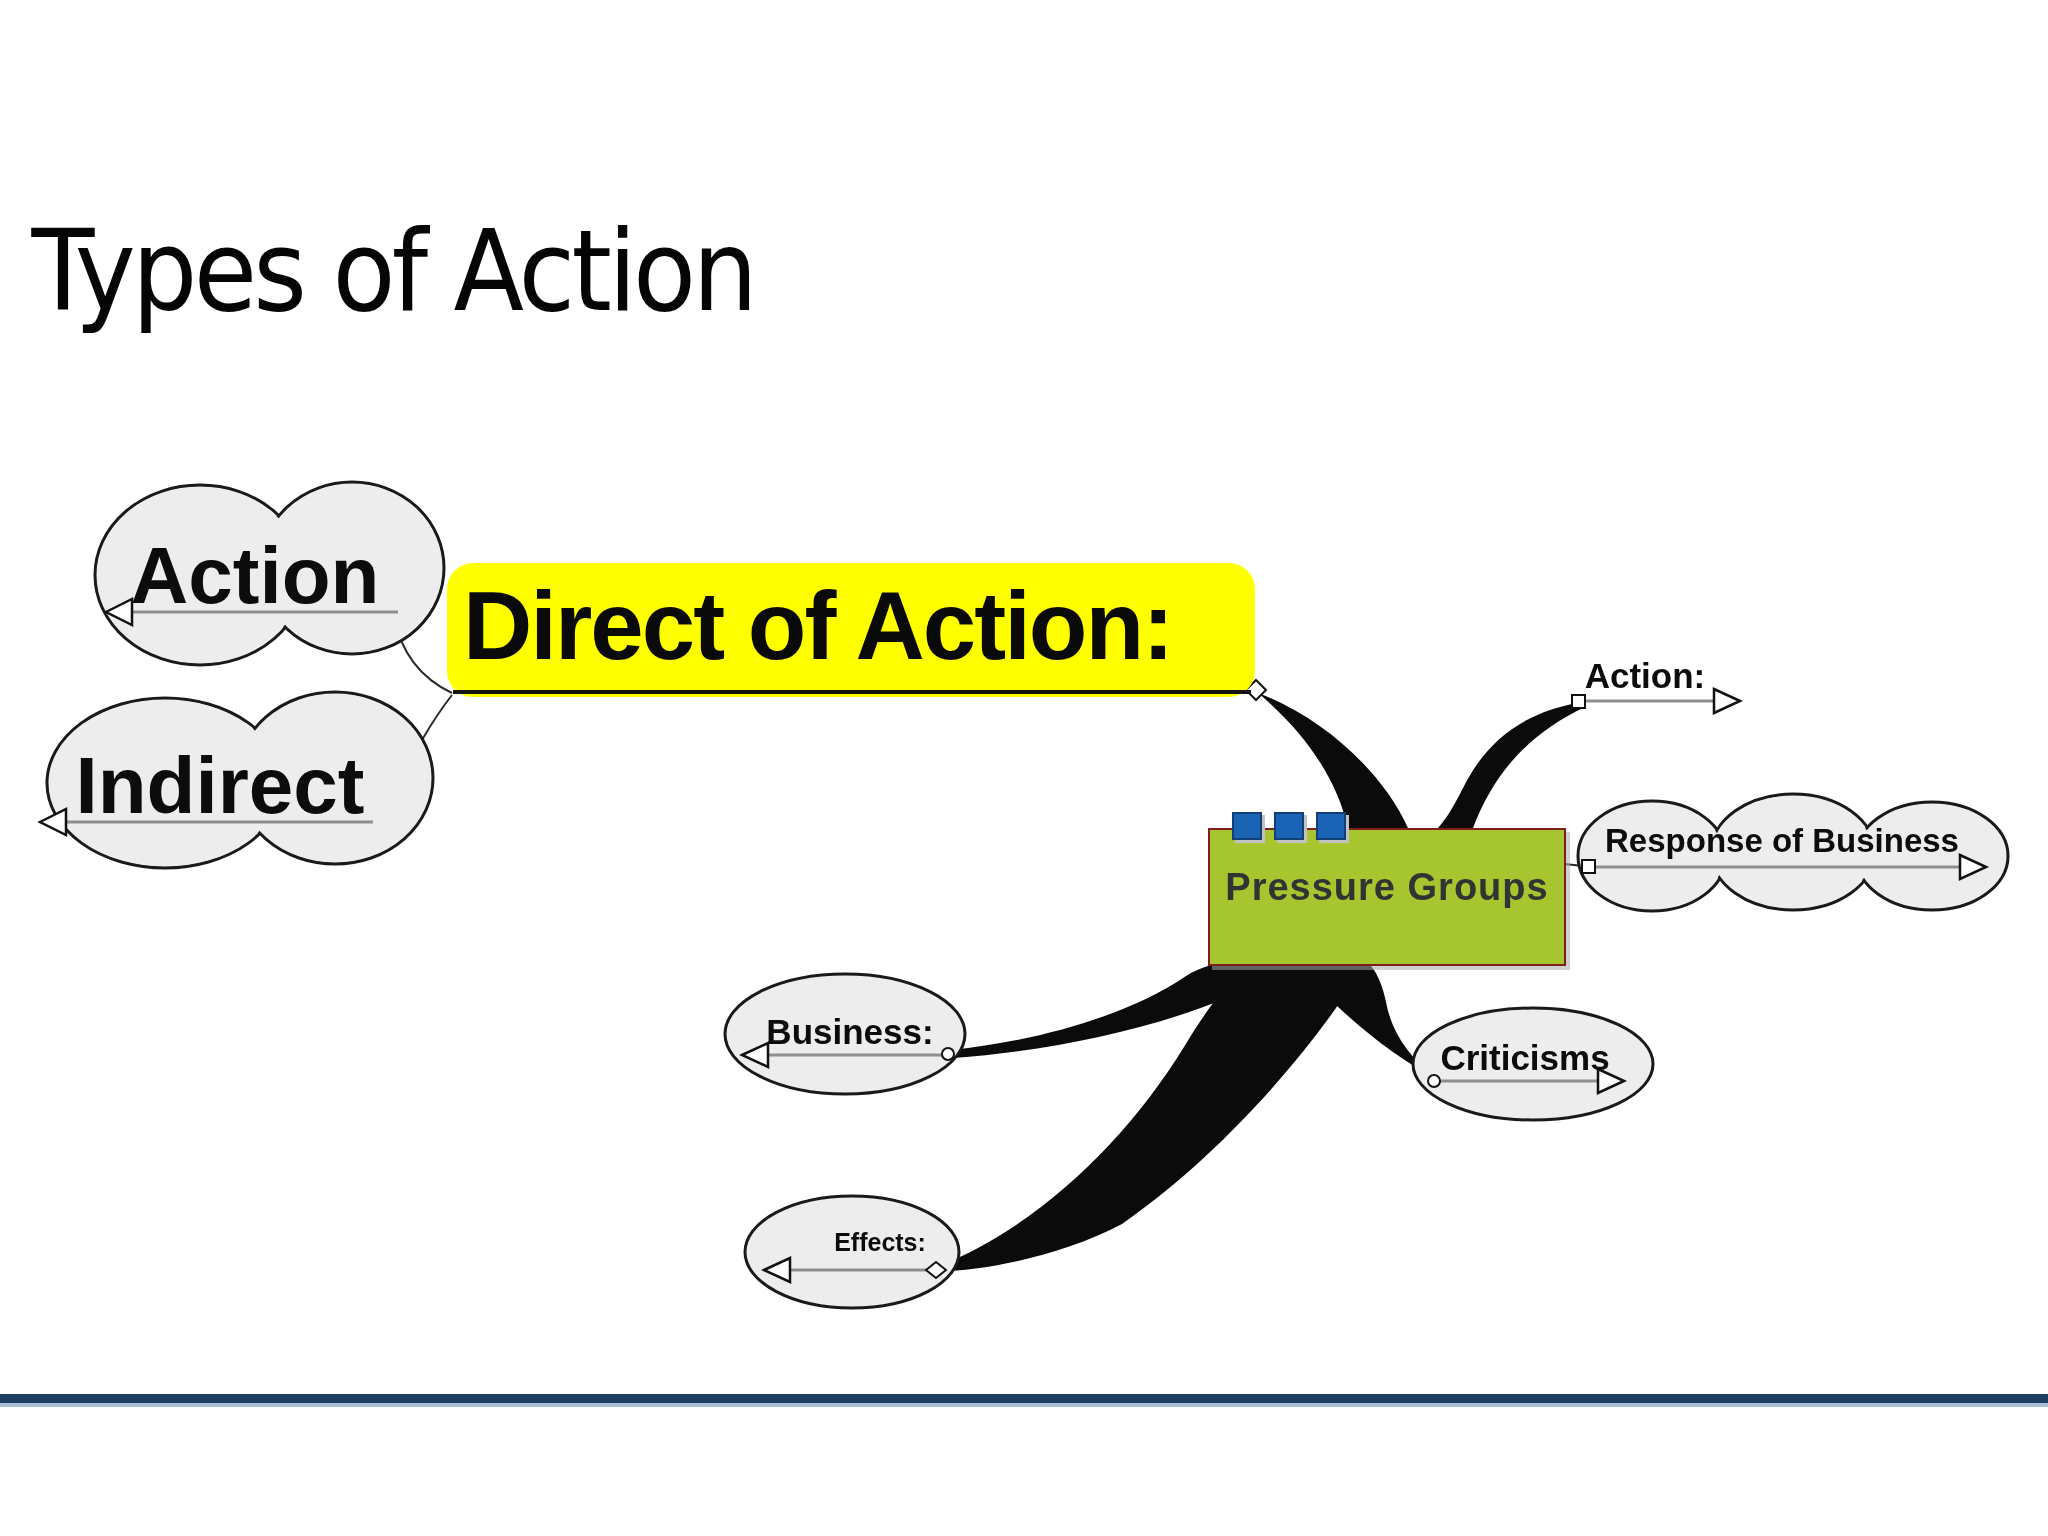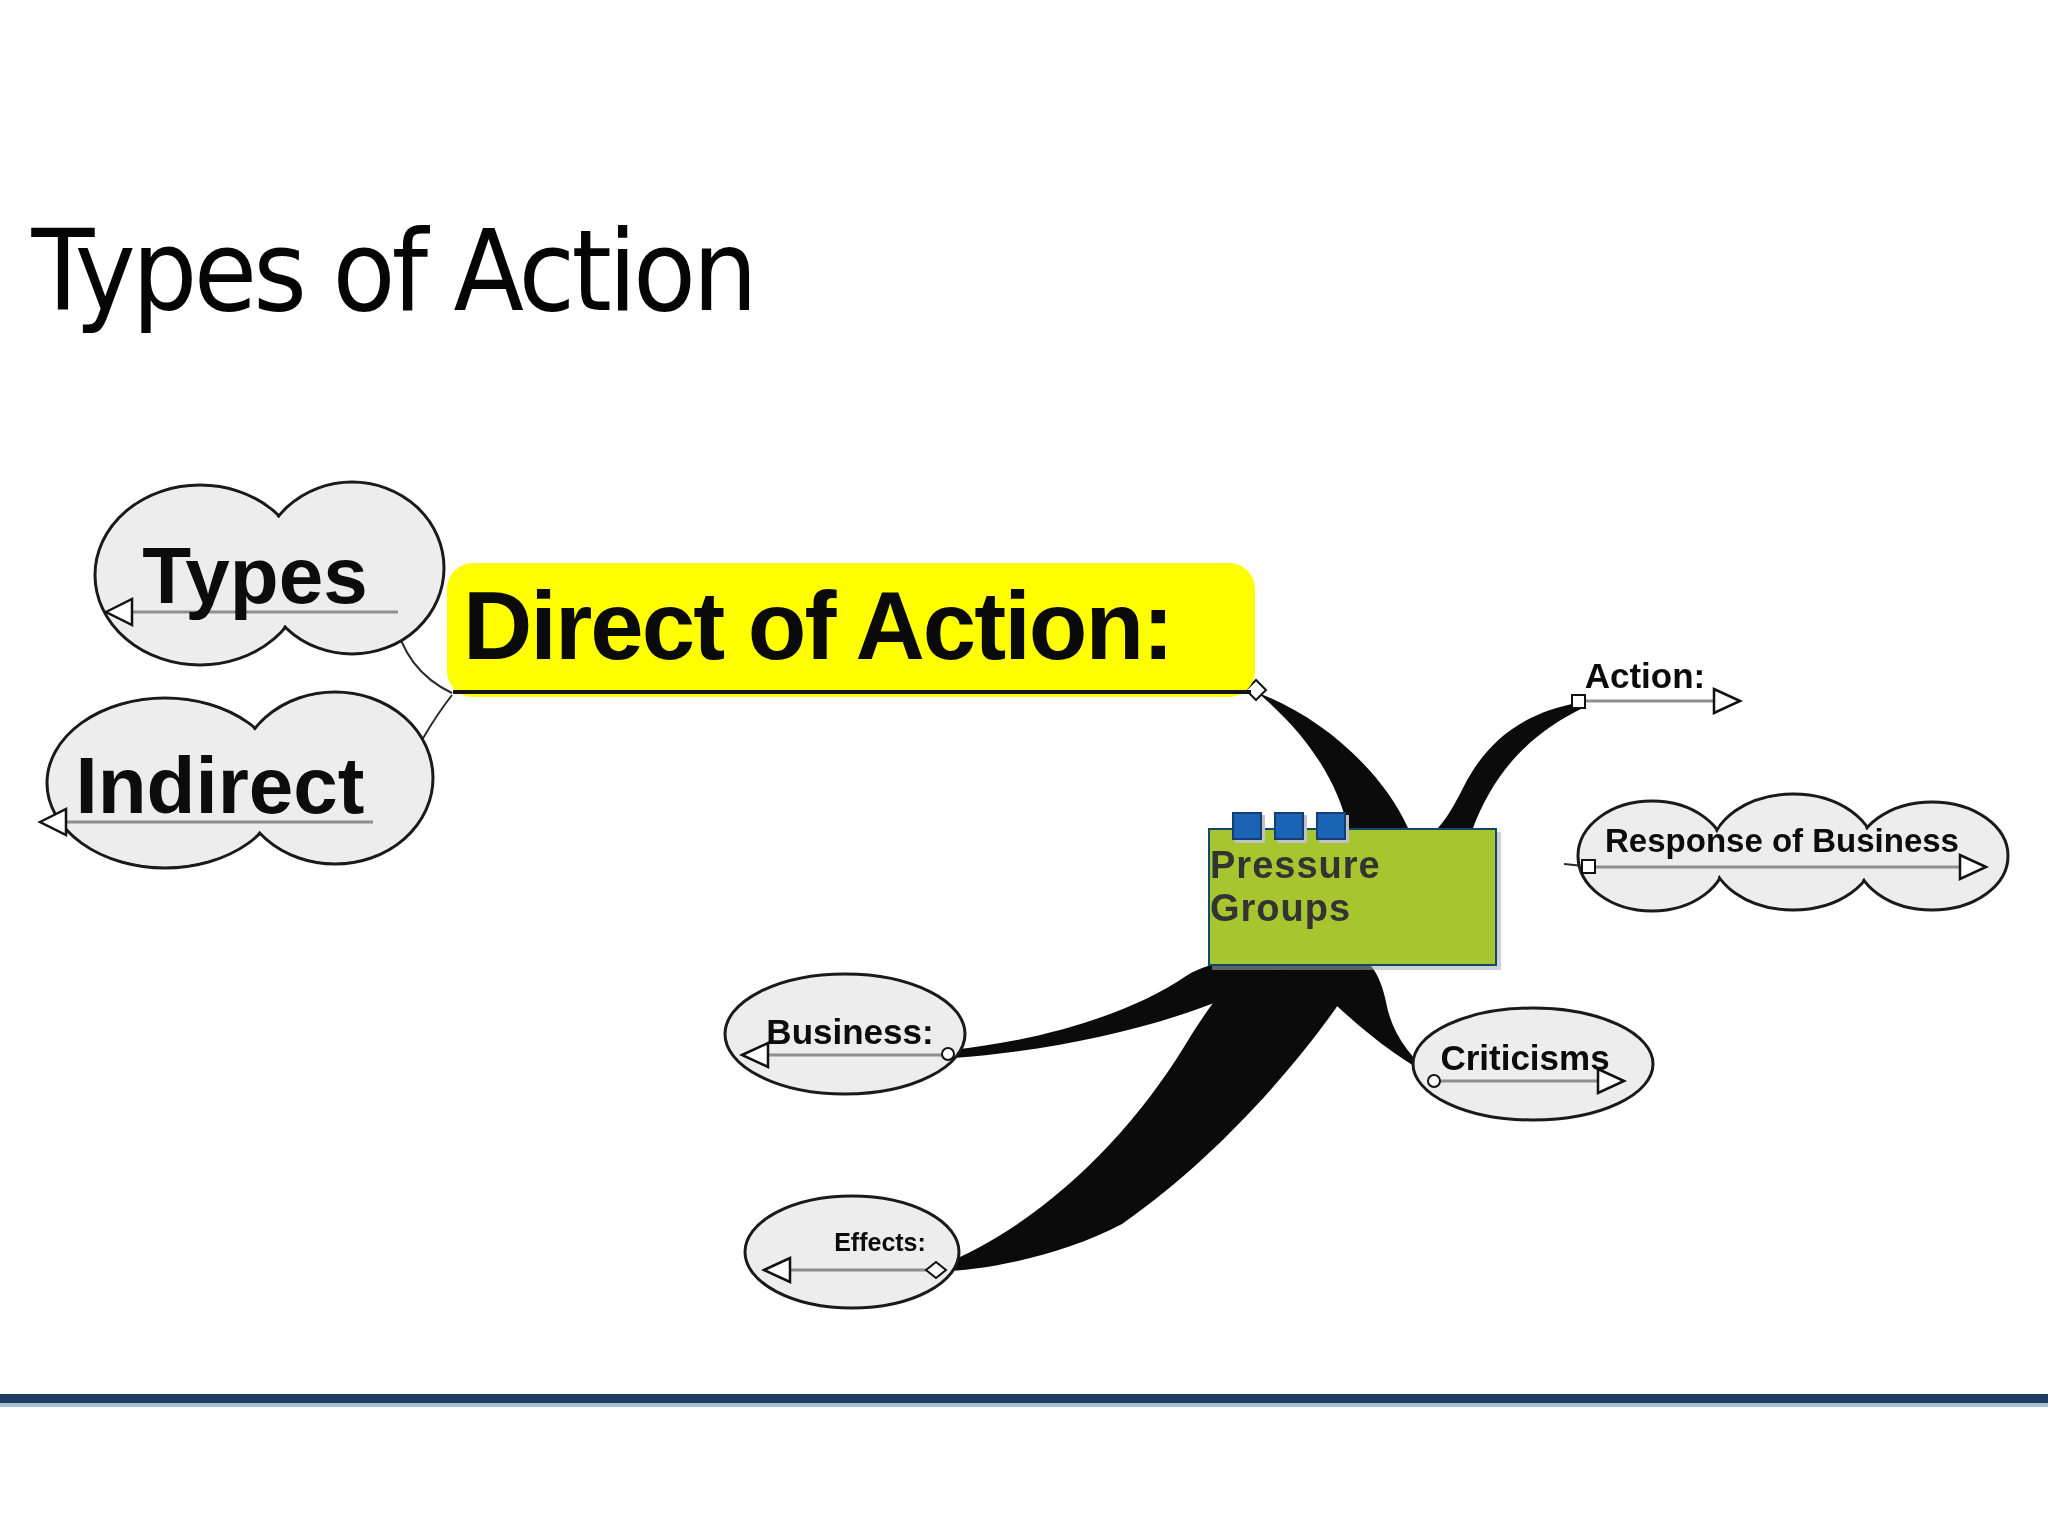--- a/index.html
+++ b/index.html
@@ -23,22 +23,22 @@
     background:#FFFF00;border-radius:26px;
   }
   .node-yellow .txt{
     position:absolute;left:16px;top:50%;transform:translateY(-54%);
     font-size:96px;font-weight:bold;color:#0a0a0a;letter-spacing:-2px;white-space:nowrap;
   }
   .node-yellow .uline{
     position:absolute;left:6px;right:4px;bottom:3px;height:4px;background:#141414;
   }
   .node-green{
-    position:absolute;left:1208px;top:828px;width:289px;height:138px;
-    background:#A6C52F;border:2px solid #0c4a6e;box-sizing:border-box;
+    position:absolute;left:1208px;top:828px;width:358px;height:138px;
+    background:#A6C52F;border:2px solid #7f1d1d;box-sizing:border-box;
     box-shadow:4px 4px 0 rgba(170,170,170,.55);
     display:flex;align-items:center;justify-content:center;
   }
   .node-green .txt{
     font-size:38px;font-weight:bold;color:#333;letter-spacing:1px;
     transform:translateY(-10px);
   }
   .sq{
     position:absolute;width:30px;height:28px;background:#1B63B4;
     border:2px solid #123f75;box-sizing:border-box;box-shadow:3px 3px 0 #c2c2c2;
@@ -132,21 +132,21 @@
     <i class="uline"></i>
   </div>
 
   <div class="node-green">
     <span class="txt">Pressure Groups</span>
   </div>
   <span class="sq" style="left:1232px;top:812px;"></span>
   <span class="sq" style="left:1274px;top:812px;"></span>
   <span class="sq" style="left:1316px;top:812px;"></span>
 
-  <div class="lbl center-text" style="left:110px;top:530px;width:290px;font-size:80px;">Types</div>
+  <div class="lbl center-text" style="left:110px;top:530px;width:290px;font-size:80px;">Action</div>
   <div class="lbl center-text" style="left:55px;top:740px;width:330px;font-size:80px;">Indirect</div>
   <div class="lbl center-text" style="left:1580px;top:656px;width:130px;font-size:35px;">Action:</div>
   <div class="lbl center-text" style="left:1592px;top:822px;width:380px;font-size:33px;">Response of Business</div>
   <div class="lbl center-text" style="left:1430px;top:1038px;width:190px;font-size:35px;">Criticisms</div>
   <div class="lbl center-text" style="left:750px;top:1012px;width:200px;font-size:35px;">Business:</div>
   <div class="lbl center-text" style="left:780px;top:1228px;width:200px;font-size:25px;">Effects:</div>
 
   <div class="rule-dark"></div>
   <div class="rule-light"></div>
 </div>

